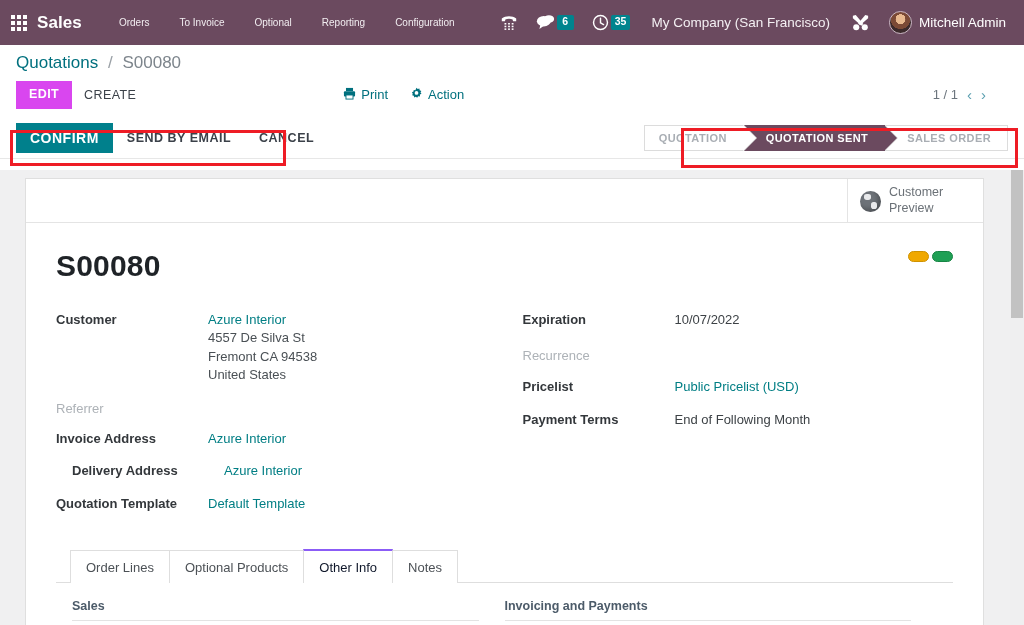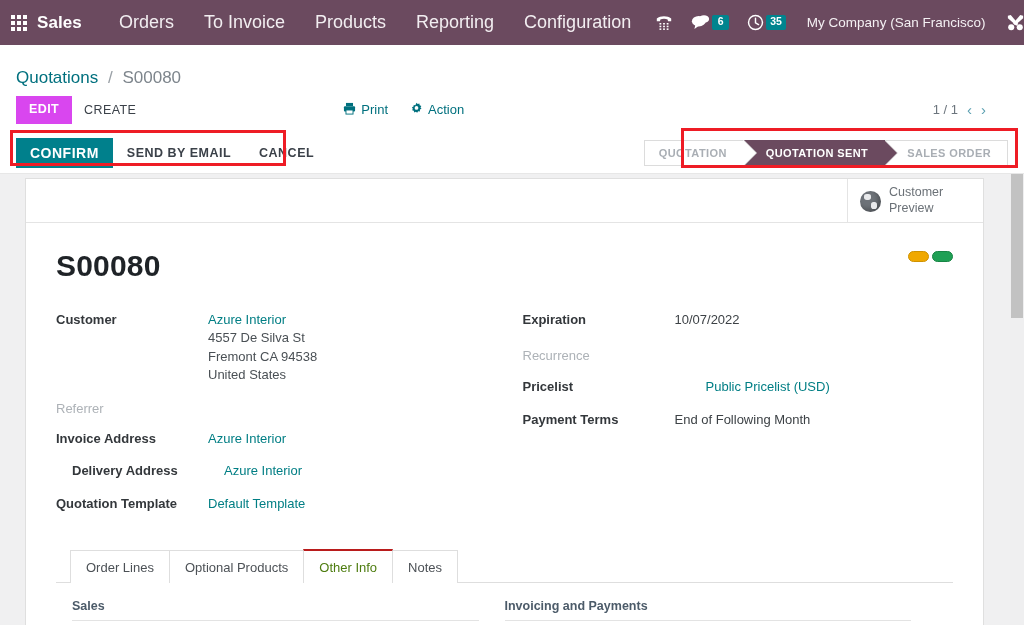--- a/index.html
+++ b/index.html
@@ -23,21 +23,21 @@
     display: grid; grid-template-columns: repeat(3, 4px);
     grid-template-rows: repeat(3, 4px); gap: 2px; cursor: pointer;
   }
   .apps-grid i { background: #ffffff; display: block; width: 4px; height: 4px; }
   .brand {
     font-size: 17px; font-weight: bold; color: #fff;
     margin-right: 22px; letter-spacing: .1px; cursor: pointer;
   }
   .navitem {
     padding: 0 15px; height: 45px; line-height: 45px;
-    color: #f2eef1; cursor: pointer; font-size: 18px; white-space: nowrap;
+    color: #f2eef1; cursor: pointer; font-size: 10px; white-space: nowrap;
   }
   .nav-right {
     margin-left: auto; display: flex; align-items: center;
     height: 45px; padding-right: 12px;
   }
   .nav-icon-wrap {
     display: flex; align-items: center; padding: 0 9px;
     height: 45px; cursor: pointer; position: relative;
   }
   .badge {
@@ -55,21 +55,21 @@
   }
   .avatar-img {
     width: 23px; height: 23px; border-radius: 50%;
     background: radial-gradient(circle at 50% 34%, #e8b98f 0 28%, #7b4a36 29% 56%, #3b2a2b 57% 100%);
     border: 1px solid #cbb8c4; flex: none; overflow: hidden;
   }
   .username { font-size: 13.5px; color: #fff; white-space: nowrap; }
 
   
   .control-panel { background: #fff; position: relative; z-index: 20; }
-  .breadcrumb-row { padding: 23px 0 4px 16px; font-size: 17px; }
+  .breadcrumb-row { padding: 8px 0 4px 16px; font-size: 17px; }
   .bc-link { color: #00707e; cursor: pointer; }
   .bc-sep { color: #9aa0a6; margin: 0 5px; }
   .bc-active { color: #7d858c; }
 
   .buttons-row {
     display: flex; align-items: center;
     padding: 4px 16px 10px 16px; min-height: 34px; position: relative;
   }
   .btn-edit {
     background: #d946ef; color: #fff; font-size: 12.5px; font-weight: bold;
@@ -198,21 +198,21 @@
 
   .tabs {
     display: flex; align-items: flex-end; margin: 26px 0 0 0;
     border-bottom: 1px solid #dedede; padding-left: 14px;
   }
   .tab {
     font-size: 13px; color: #4c5156; padding: 9px 15px 8px;
     border: 1px solid #dedede; border-bottom: 0; background: #fff;
     cursor: pointer; margin-right: -1px; position: relative; top: 1px;
   }
-  .tab.active { border-top: 2px solid #b91c1c; color: #4d7c0f; z-index: 2; }
+  .tab.active { border-top: 2px solid #8b5cf6; color: #0f172a; z-index: 2; }
 
   .tabpane { display: flex; padding: 16px 16px 0 16px; }
   .tabcol { width: 50%; padding-right: 26px; }
   .section-title {
     font-size: 12.5px; font-weight: bold; color: #4c5b69;
     border-bottom: 1px solid #e3e3e3; padding-bottom: 7px; margin-bottom: 9px;
   }
 
   .vscroll {
     position: absolute; right: 0; top: 0; width: 14px; bottom: 0;
@@ -234,21 +234,21 @@
       <i></i>
       <i></i>
       <i></i>
       <i></i>
       <i></i>
       <i></i>
   </div>
   <div class="brand">Sales</div>
   <div class="navitem">Orders</div>
   <div class="navitem">To Invoice</div>
-  <div class="navitem">Products</div>
+  <div class="navitem">Optional</div>
   <div class="navitem">Reporting</div>
   <div class="navitem">Configuration</div>
 
   <div class="nav-right">
     <div class="nav-icon-wrap">
       <svg width="18" height="18" viewBox="0 0 20 20" aria-hidden="true">
         <path d="M2 5 C6 1.5 14 1.5 18 5 L18 8 L14.5 8 L14 6 C12 5 8 5 6 6 L5.5 8 L2 8 Z" fill="#ffffff"></path>
         <rect x="5" y="10" width="2" height="1.7" fill="#ffffff"></rect>
           <rect x="9" y="10" width="2" height="1.7" fill="#ffffff"></rect>
           <rect x="13" y="10" width="2" height="1.7" fill="#ffffff"></rect>
@@ -403,21 +403,21 @@
 
         <div class="col right">
           <div class="frow">
             <div class="flabel">Expiration</div>
             <div class="fval">10/07/2022</div>
           </div>
           <div class="frow" style="margin-top:18px;">
             <div class="flabel muted">Recurrence</div>
             <div class="fval"></div>
           </div>
-          <div class="frow" style="margin-top:15px;gap:31px;">
+          <div class="frow" style="margin-top:15px;">
             <div class="flabel">Pricelist</div>
             <div class="fval link">Public Pricelist (USD)</div>
           </div>
           <div class="frow" style="margin-top:14px;">
             <div class="flabel">Payment Terms</div>
             <div class="fval">End of Following Month</div>
           </div>
         </div>
       </div>
 

